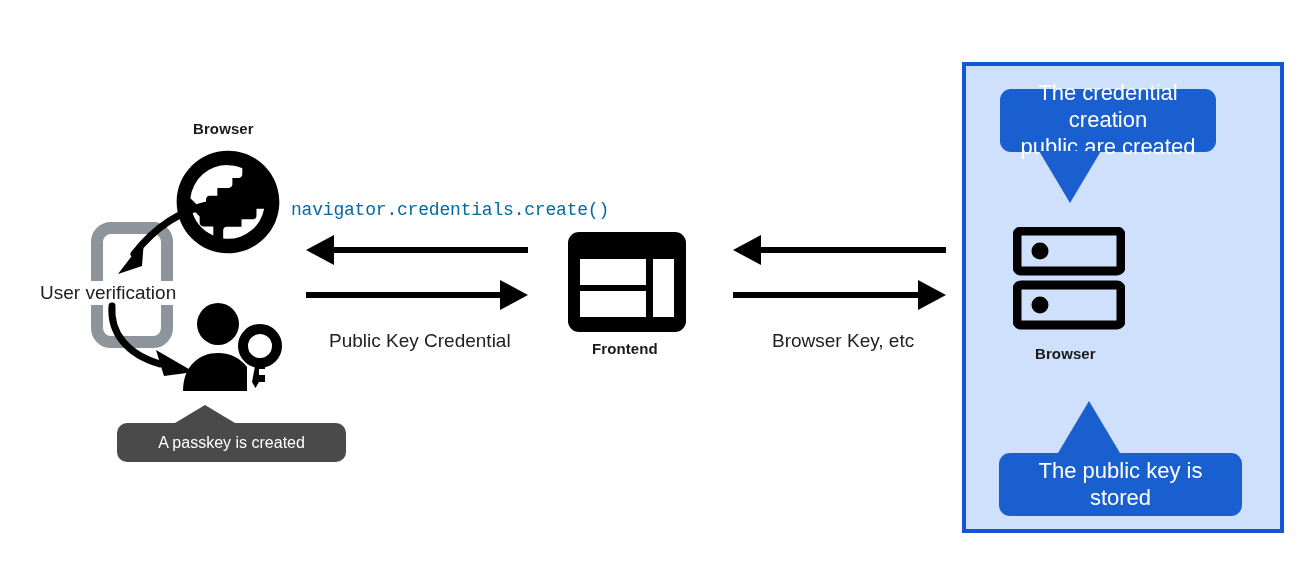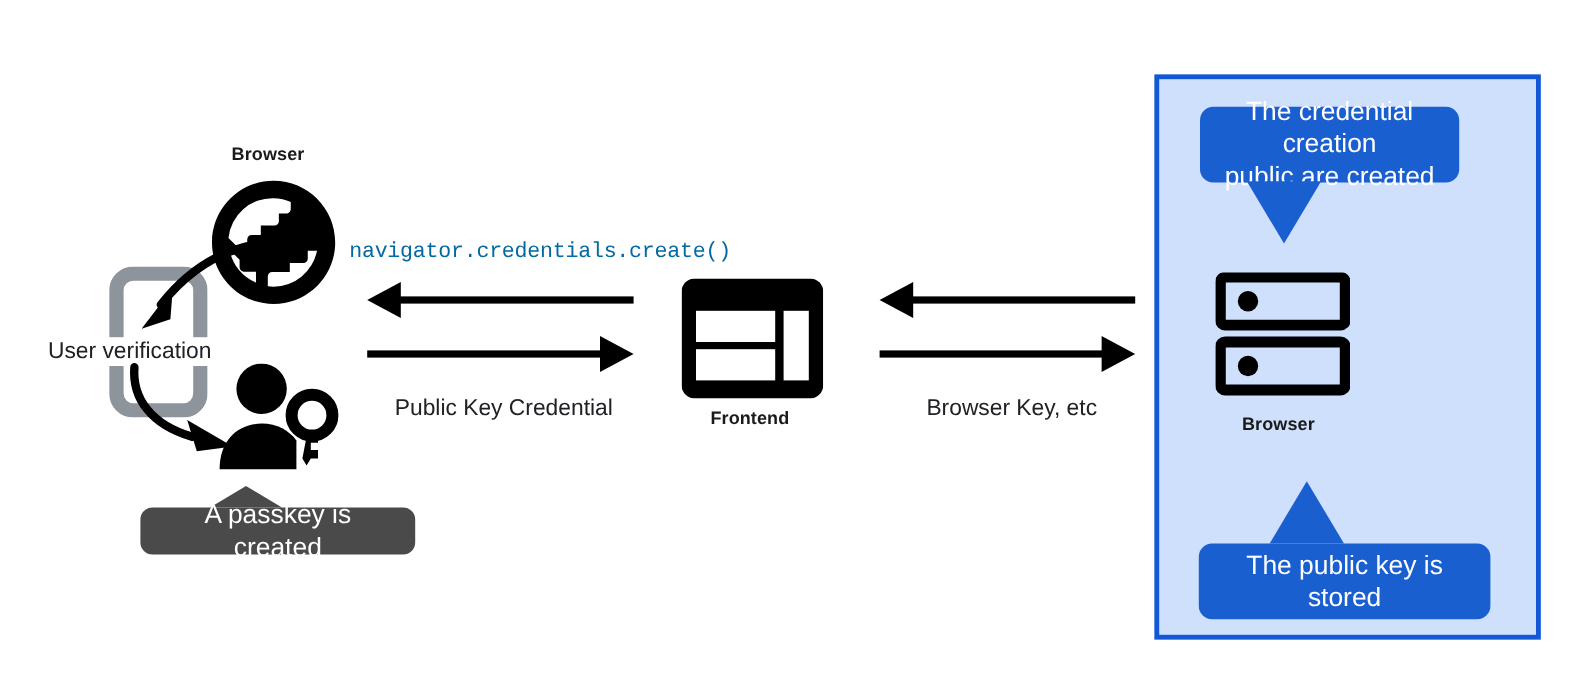--- a/index.html
+++ b/index.html
@@ -66,21 +66,21 @@
     line-height: 1.22;
     box-sizing: border-box;
   }
   .tooltip-blue {
     background: #1a5fd0;
     font-size: 22px;
     padding: 9px 16px;
   }
   .tooltip-dark {
     background: #4a4a4a;
-    font-size: 22px;
+    font-size: 16px;
     padding: 8px 18px;
     border-radius: 10px;
   }
   .tip-down {
     width: 0; height: 0;
     border-left: 31px solid transparent;
     border-right: 31px solid transparent;
     border-top: 52px solid #1a5fd0;
   }
   .tip-up {

